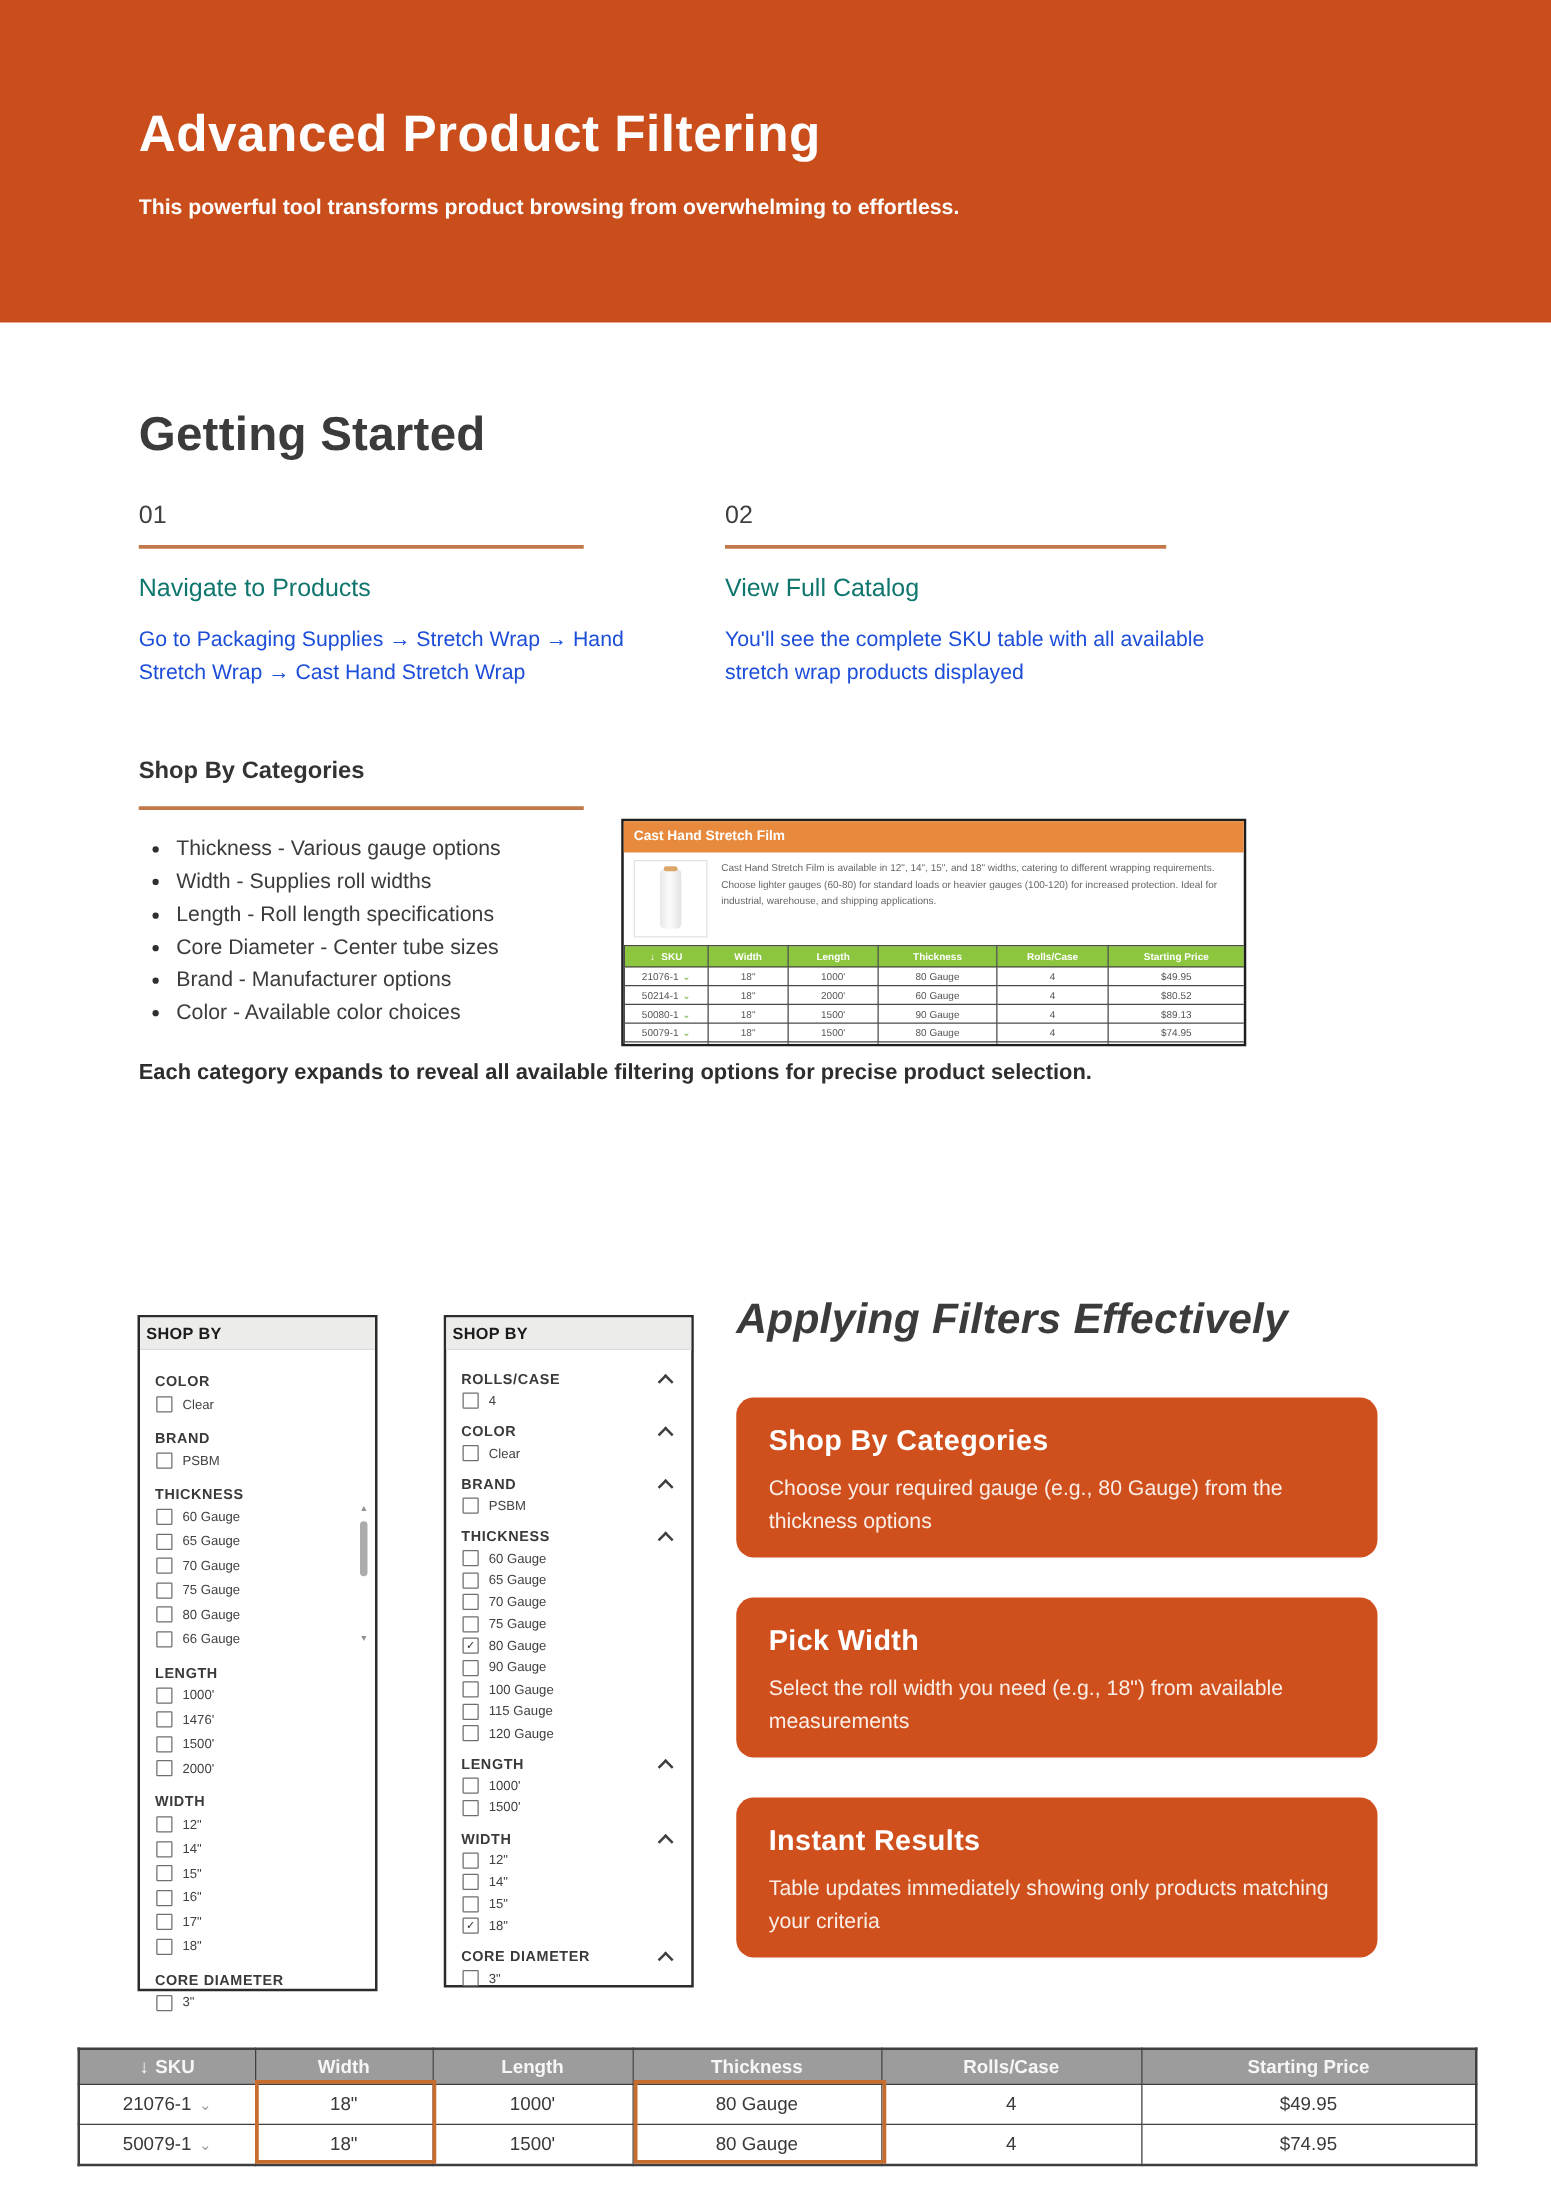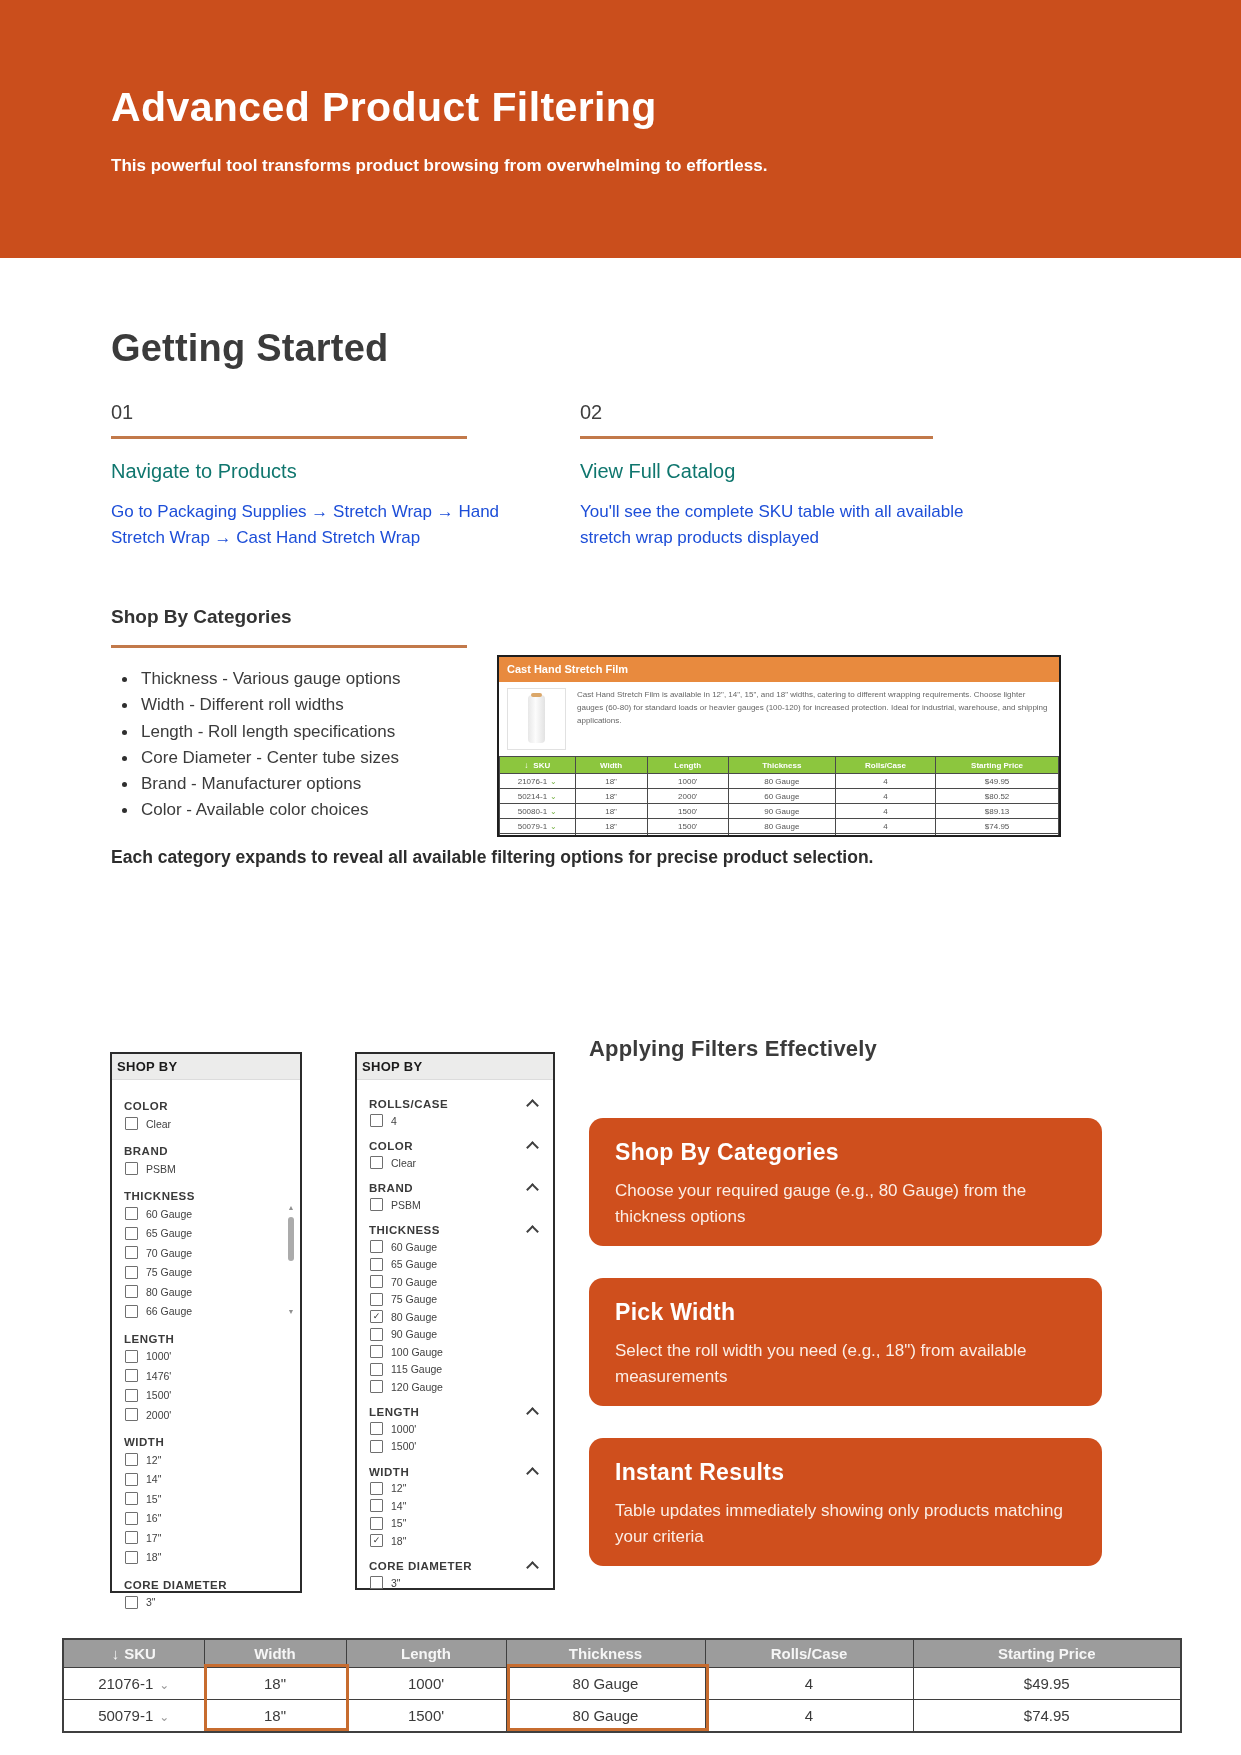--- a/index.html
+++ b/index.html
@@ -8,21 +8,21 @@
   .page{position:relative;width:1241px;height:1755px;background:#fff;overflow:hidden;}
 
   
   .hero{position:absolute;left:0;top:0;width:1241px;height:258px;background:#CA4E1C;}
   .hero h1{position:absolute;left:111px;top:84px;margin:0;font-size:41px;font-weight:800;color:#fff;letter-spacing:.4px;}
   .hero .sub{position:absolute;left:111px;top:156px;margin:0;font-size:17px;font-weight:700;color:#fff;}
 
   .h2{position:absolute;margin:0;font-weight:800;color:#3b3b3b;letter-spacing:.2px;}
   #h2-getting{left:111px;top:327px;font-size:38px;}
   #h2-understanding{left:111px;top:524px;font-size:38px;}
-  #h2-applying{left:589px;top:1036px;font-size:22px;}
+  #h2-applying{left:589px;top:1036px;font-size:34px;font-style:italic;}
 
   
   .step{position:absolute;top:401px;}
   .step-1{left:111px;width:394px;}
   .step-2{left:580px;width:394px;}
   .step-number{font-size:20px;color:#3f3f3f;}
   .step-rule{width:356px;height:3px;background:#C2794A;margin-top:12px;}
   .step-2 .step-rule{width:353px;}
   .step-heading{margin:21px 0 0;font-size:20px;font-weight:400;color:#0f766e;}
   .step-body{margin:16px 0 0;font-size:17px;line-height:1.55;color:#1d4ed8;}
@@ -30,21 +30,21 @@
   .subhead{position:absolute;left:111px;top:606px;margin:0;font-size:19px;font-weight:800;color:#333;}
   .rule2{position:absolute;left:111px;top:645px;width:356px;height:3px;background:#C2794A;}
 
   .bullets{position:absolute;left:116px;top:666px;margin:0;padding:0;list-style:none;width:420px;}
   .bullets li{display:flex;align-items:flex-start;font-size:17px;color:#3b3b3b;line-height:26.3px;}
   .dot{width:5px;height:5px;border-radius:50%;background:#2f2f2f;margin:11px 14px 0 6px;flex:none;}
 
   .note{position:absolute;left:111px;top:847px;margin:0;font-size:17.5px;font-weight:700;color:#2d2d2d;}
 
   
-  .shot{position:absolute;left:497px;top:655px;width:564px;height:182px;border:2px solid #1e1e1e;background:#fff;box-sizing:border-box;}
+  .shot{position:absolute;left:497px;top:655px;width:500px;height:182px;border:2px solid #1e1e1e;background:#fff;box-sizing:border-box;}
   .shot-title{height:25px;line-height:25px;background:#E88A3E;color:#fff;font-size:11px;font-weight:700;padding-left:8px;}
   .shot-body{position:relative;height:74px;padding-left:35px;}
   .shot-imgbox{position:absolute;left:8px;top:6px;width:57px;height:60px;border:1px solid #e1e1e1;background:#fff;}
   .roll{position:relative;width:17px;height:48px;margin:6px auto 0;background:linear-gradient(90deg,#e7e7e7,#fcfcfc 45%,#e2e2e2);border-radius:4px;}
   .roll:before{content:"";position:absolute;left:3px;top:-2px;width:11px;height:4px;background:#dba769;border-radius:2px;}
   .shot-desc{position:absolute;left:78px;top:7px;right:10px;font-size:8px;line-height:1.6;color:#666;}
   .shot-tablewrap{height:79px;overflow:hidden;}
   table.mini{width:100%;border-collapse:collapse;text-align:center;table-layout:fixed;}
   table.mini th{background:#8CC63E;color:#fff;font-size:8px;font-weight:700;height:16px;border:1px solid #4a4a4a;padding:0;}
   table.mini td{background:#fff;color:#555;font-size:8px;height:14px;border:1px solid #4a4a4a;padding:0;}
@@ -113,21 +113,21 @@
 
   <h3 class="subhead">Shop By Categories</h3>
   <div class="rule2"></div>
   <ul class="bullets" id="bullets">
       <li>
         <span class="dot"></span>
         <span>Thickness - Various gauge options</span>
       </li>
       <li>
         <span class="dot"></span>
-        <span>Width - Different roll widths</span>
+        <span>Width - Supplies roll widths</span>
       </li>
       <li>
         <span class="dot"></span>
         <span>Length - Roll length specifications</span>
       </li>
       <li>
         <span class="dot"></span>
         <span>Core Diameter - Center tube sizes</span>
       </li>
       <li>

